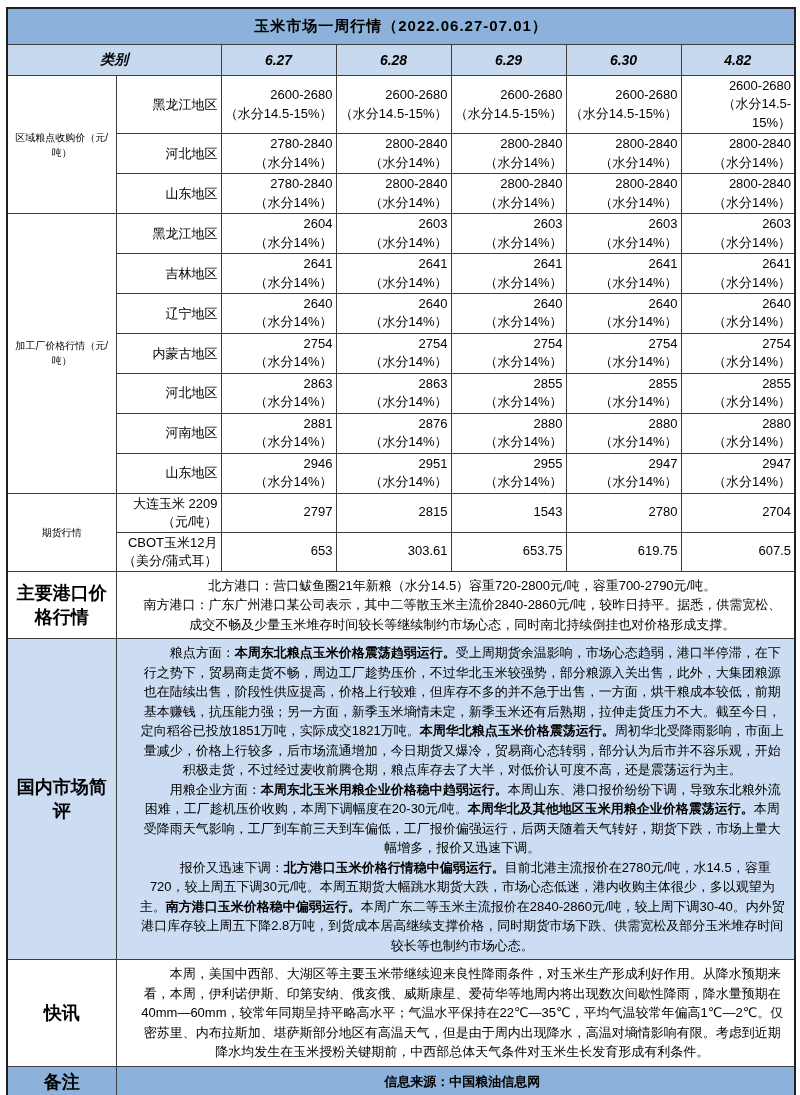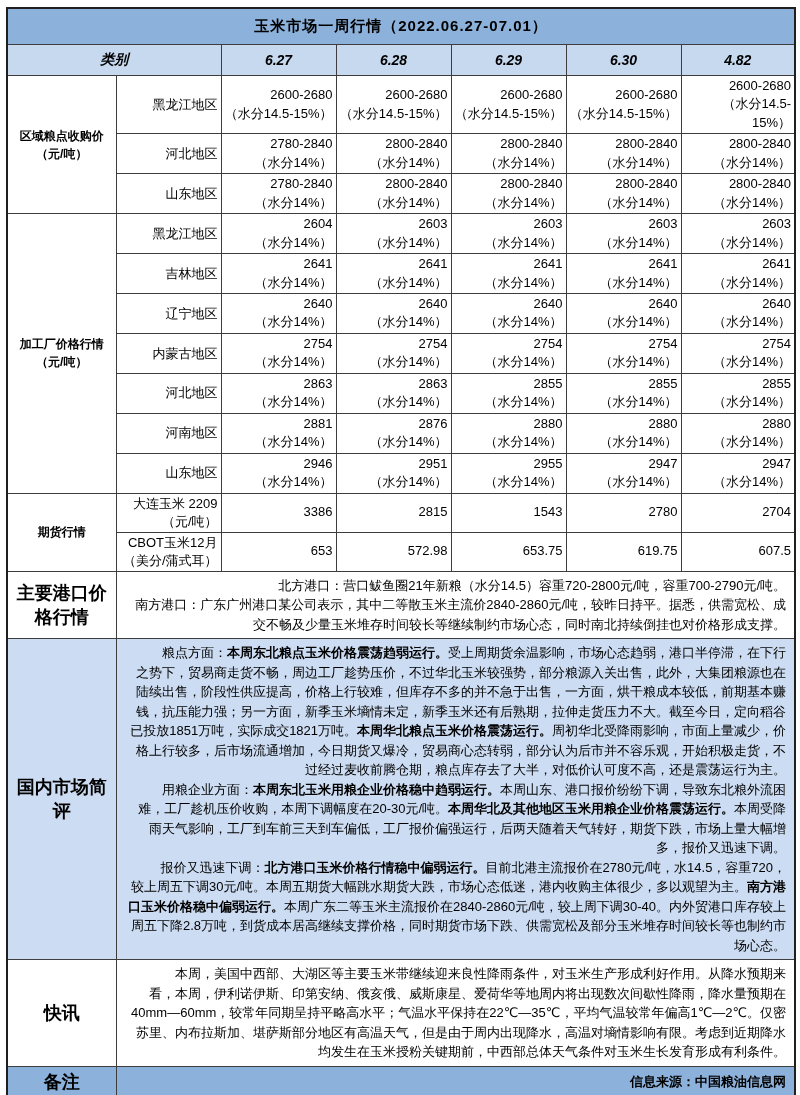--- a/index.html
+++ b/index.html
@@ -21,25 +21,25 @@
     border:2px solid var(--border-dark);
     border-bottom-width:3px;
   }
   td{
     border:1px solid var(--border);
     text-align:center;vertical-align:middle;
     padding:1px 3px;overflow:hidden;
   }
   .title-cell{background:var(--title-bg);font-weight:bold;font-size:15px;height:33px;letter-spacing:1px;}
   .header-cell{background:var(--header-bg);font-weight:bold;font-size:14px;height:28px;font-style:italic;}
-  .section-label{font-weight:bold;font-size:12px;line-height:1.5;}
+  .section-label{font-weight:normal;font-size:10px;line-height:1.5;}
   .region{font-size:13px;white-space:pre-line;line-height:1.35;text-align:right;}
   .val{font-size:13px;white-space:pre-line;line-height:1.42;height:36px;text-align:right;}
   .text-label{font-weight:bold;font-size:18px;}
-  .text-content{text-align:right;font-size:13px;line-height:19.5px;padding:4px 8px 4px 9px;}
+  .text-content{text-align:center;font-size:13px;line-height:19.5px;padding:4px 8px 4px 22px;}
   .text-content p{margin:0;}
   .text-content p.indent{text-indent:2em;}
   .b{font-weight:bold;}
   .bg-review{background:var(--review-bg);}
   .bg-remark{background:var(--remark-bg);}
   .remark-text{padding-left:22px;font-weight:bold;height:22px;}
 </style>
 </head>
 <body>
 
@@ -195,31 +195,31 @@
 （水分14%）</td>
           <td class="val">2947
 （水分14%）</td>
           <td class="val">2947
 （水分14%）</td>
         </tr>
         <tr>
           <td class="section-label" rowspan="2">期货行情</td>
           <td class="region">大连玉米 2209
 （元/吨）</td>
-          <td class="val">3386</td>
+          <td class="val">2797</td>
           <td class="val">2815</td>
           <td class="val">1543</td>
           <td class="val">2780</td>
           <td class="val">2704</td>
         </tr>
         <tr>
           <td class="region">CBOT玉米12月
 （美分/蒲式耳）</td>
           <td class="val">653</td>
-          <td class="val">572.98</td>
+          <td class="val">303.61</td>
           <td class="val">653.75</td>
           <td class="val">619.75</td>
           <td class="val">607.5</td>
         </tr>
         <tr>
           <td class="text-label">主要港口价格行情</td>
           <td class="text-content" colspan="6">
             <p><span>北方港口：营口鲅鱼圈21年新粮（水分14.5）容重720-2800元/吨，容重700-2790元/吨。</span></p>
             <p><span>南方港口：广东广州港口某公司表示，其中二等散玉米主流价2840-2860元/吨，较昨日持平。据悉，供需宽松、成交不畅及少量玉米堆存时间较长等继续制约市场心态，同时南北持续倒挂也对价格形成支撑。</span></p>
           </td>

